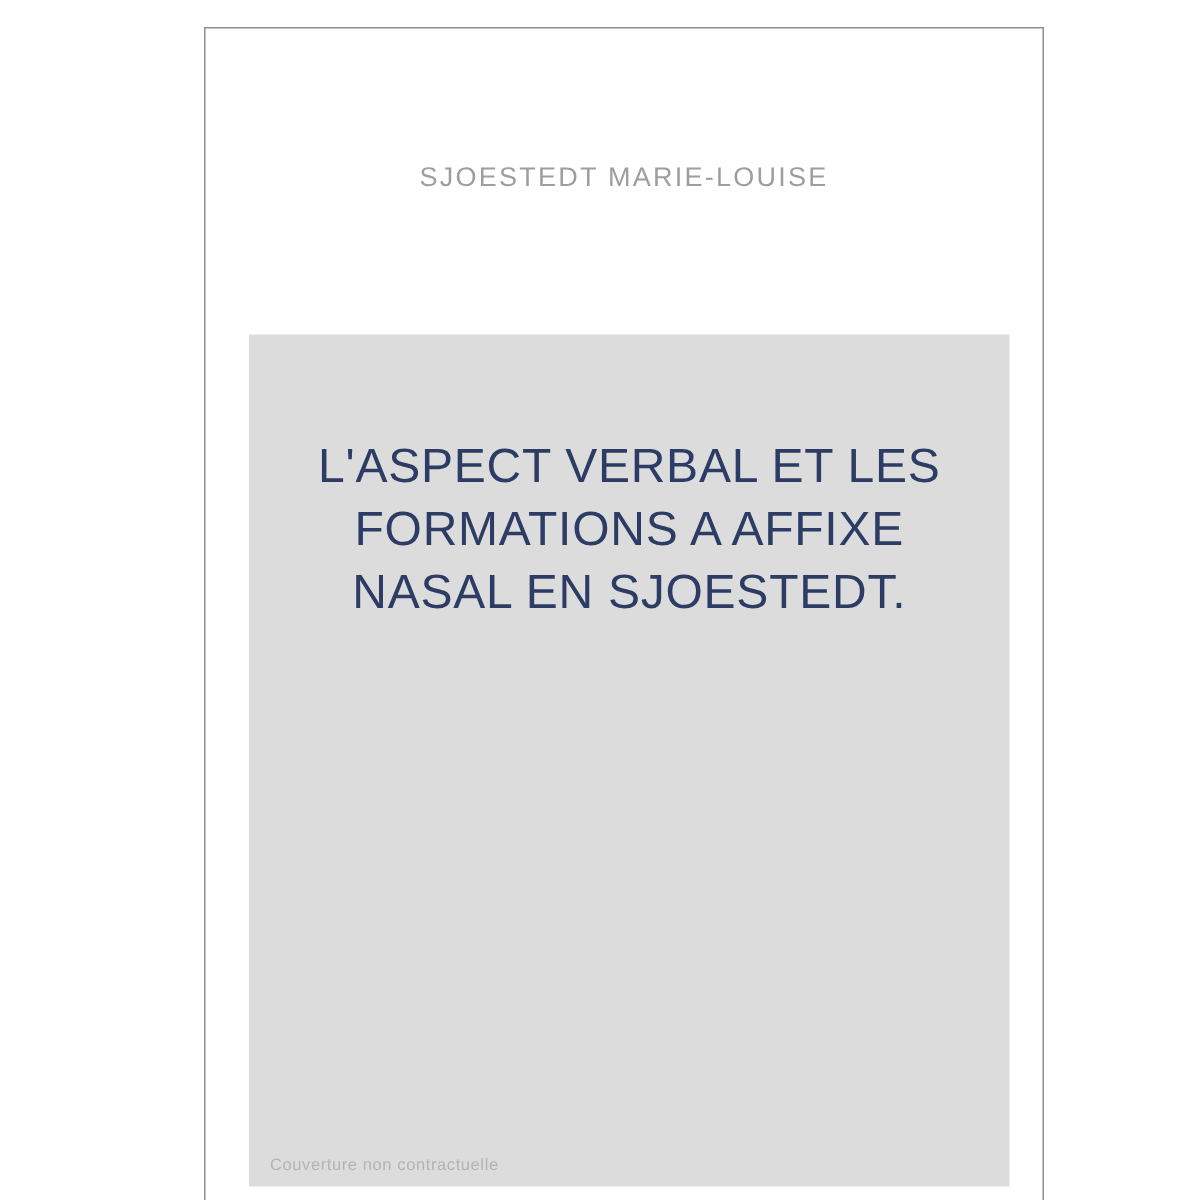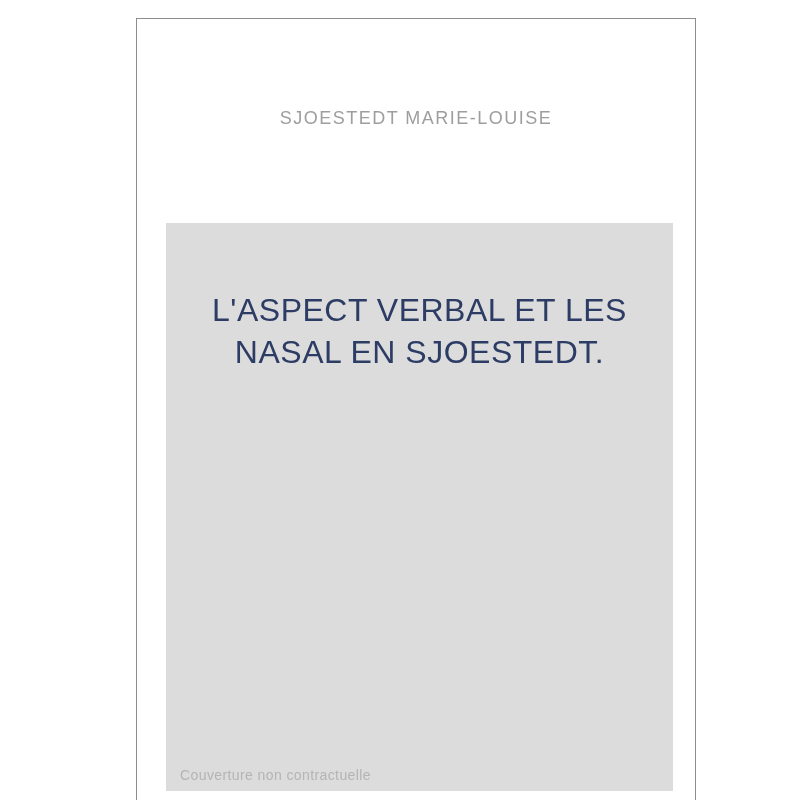--- a/index.html
+++ b/index.html
@@ -64,34 +64,35 @@
     font-weight: 400;
   }
   .title-line {
     display: block;
     white-space: nowrap;
   }
   .note {
     position: absolute;
     left: 10px;
     bottom: 4px;
-    font-size: 14px;
+    font-size: 11px;
     letter-spacing: 0.4px;
     color: var(--note-color);
     font-weight: 400;
     white-space: nowrap;
   }
 </style>
 </head>
 <body>
 
 <div class="canvas">
   <div class="book-page">
     <div class="author">SJOESTEDT MARIE-LOUISE</div>
     <div class="cover-panel">
       <div class="title">
         <span class="title-line">L'ASPECT VERBAL ET LES</span>
+        <span class="title-line">FORMATIONS A AFFIXE</span>
         <span class="title-line">NASAL EN SJOESTEDT.</span>
       </div>
       <div class="note">Couverture non contractuelle</div>
     </div>
   </div>
 </div>
 
 </body></html>

